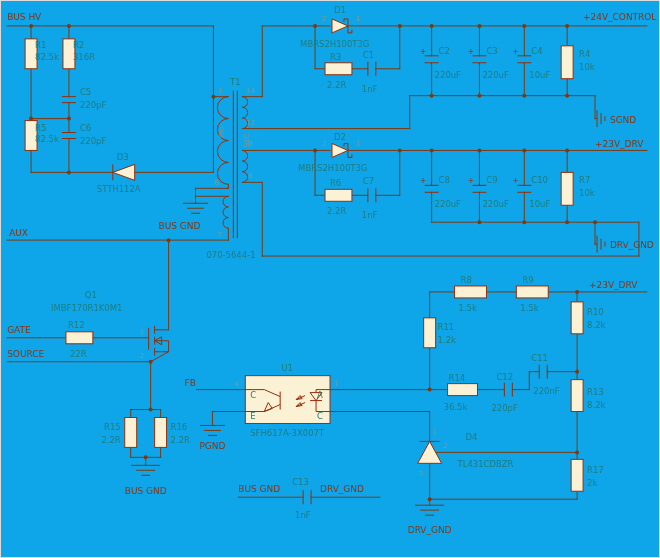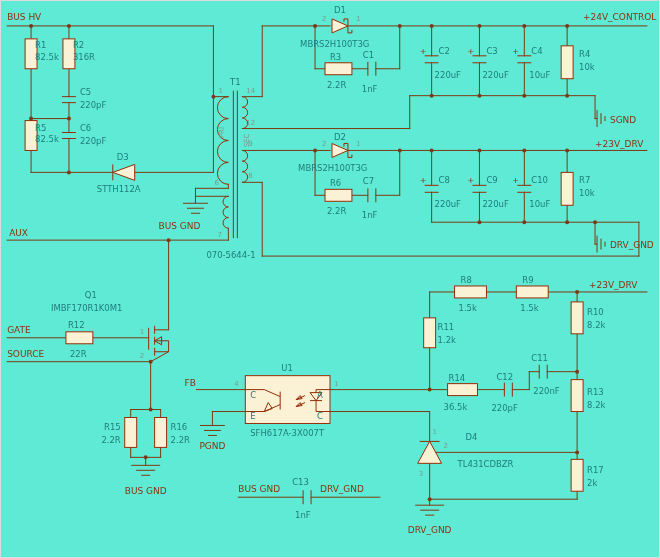--- a/index.html
+++ b/index.html
@@ -1,16 +1,16 @@
 <!DOCTYPE html>
 <html><head>
 <meta charset="utf-8">
 <style>
   html,body{margin:0;padding:0;background:#ffffff;}
-  #frame{width:658px;height:556px;border:1px solid #dcdcdc;background:#5eead4;overflow:hidden;}
+  #frame{width:658px;height:556px;border:1px solid #dcdcdc;background:#0ea5e9;overflow:hidden;}
   svg{display:block;}
   .w{stroke:#7d3a12;stroke-width:1;fill:none;stroke-linecap:square;}
   .sym{stroke:#962d08;stroke-width:1;fill:none;}
   .bd{stroke:#962d08;stroke-width:1;fill:#fbf2d5;}
   .dot{fill:#7d3a12;stroke:none;}
   text{font-family:"DejaVu Sans",sans-serif;}
   .des{fill:#1f7d7d;font-size:8.5px;}
   .net{fill:#8a3410;font-size:9px;}
   .pin{fill:#7d9a8e;font-size:7px;}
   .plus{fill:#962d08;font-size:8px;}

